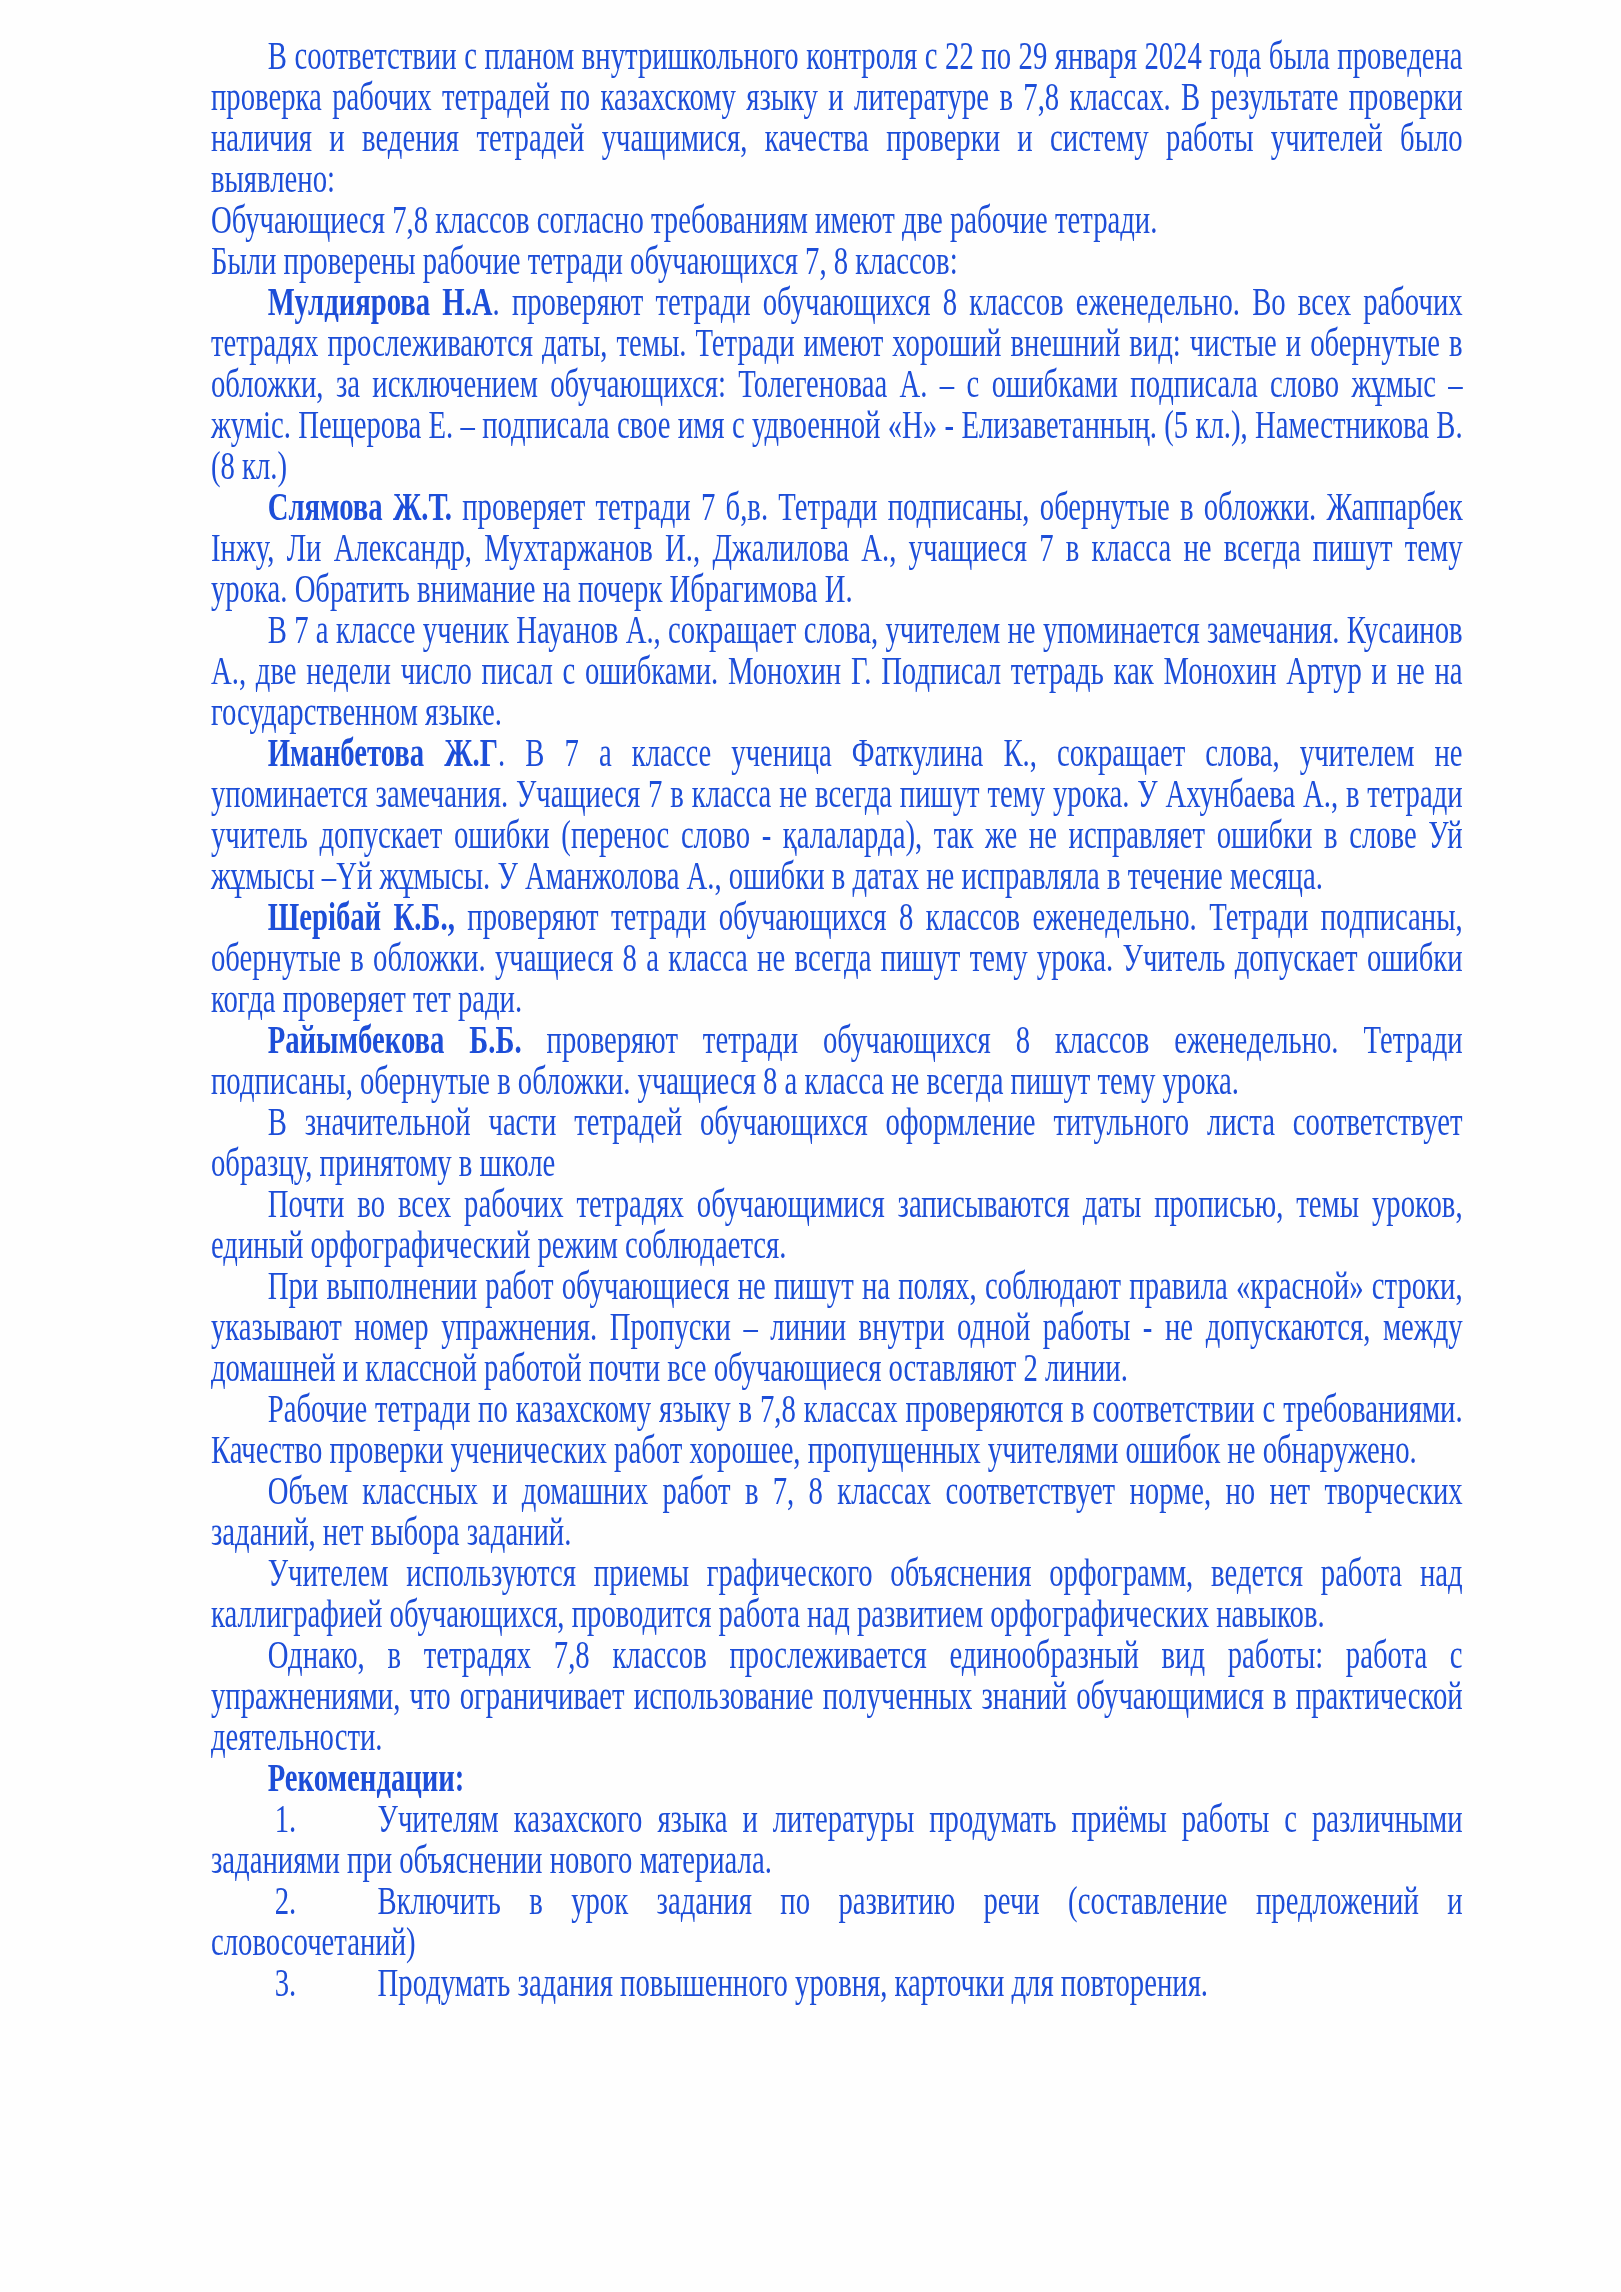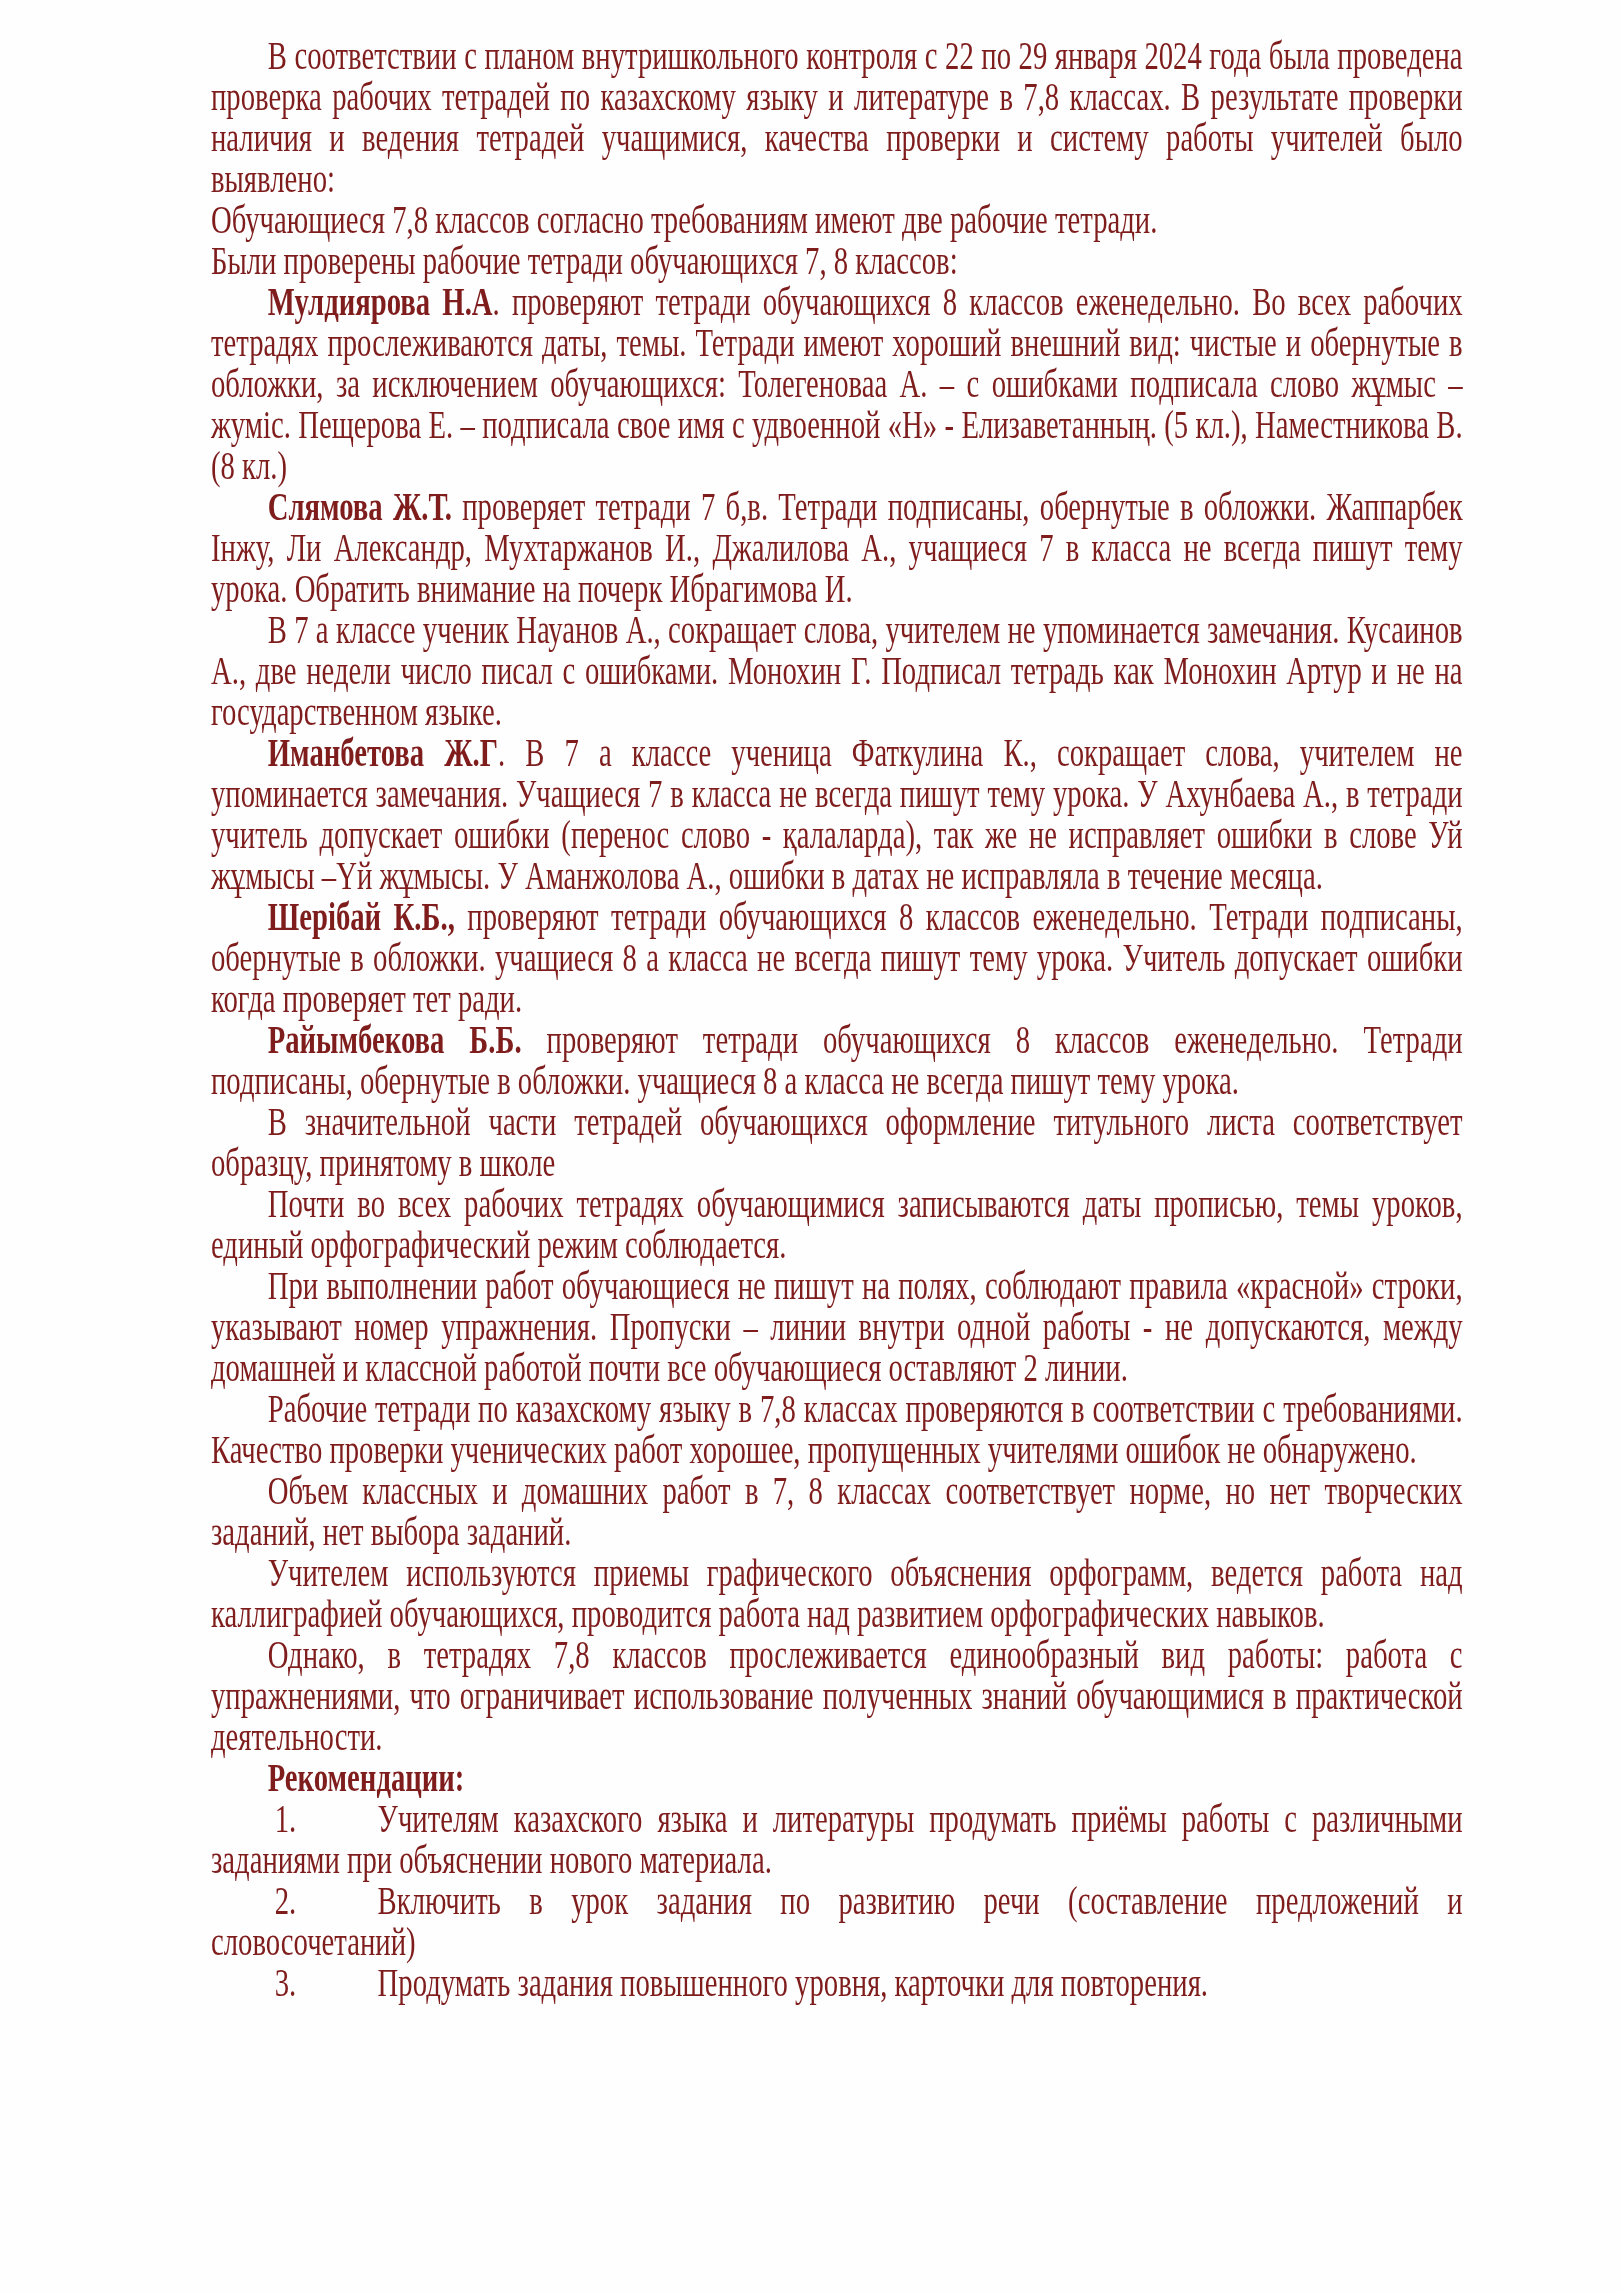--- a/index.html
+++ b/index.html
@@ -8,21 +8,21 @@
     background: #e8e8e8;
   }
   .page {
     position: relative;
     width: 1621px;
     height: 2293px;
     margin: 0 auto;
     background: #fefefe;
     overflow: hidden;
     font-family: "Liberation Serif", "DejaVu Serif", serif;
-    color: #7f1d1d;
+    color: #1d4ed8;
   }
   .doc {
     position: absolute;
     left: 211px;
     top: 35px;
     width: 1788px;           
     transform: scaleX(0.7);
     transform-origin: top left;
     font-size: 41px;
     line-height: 41px;

